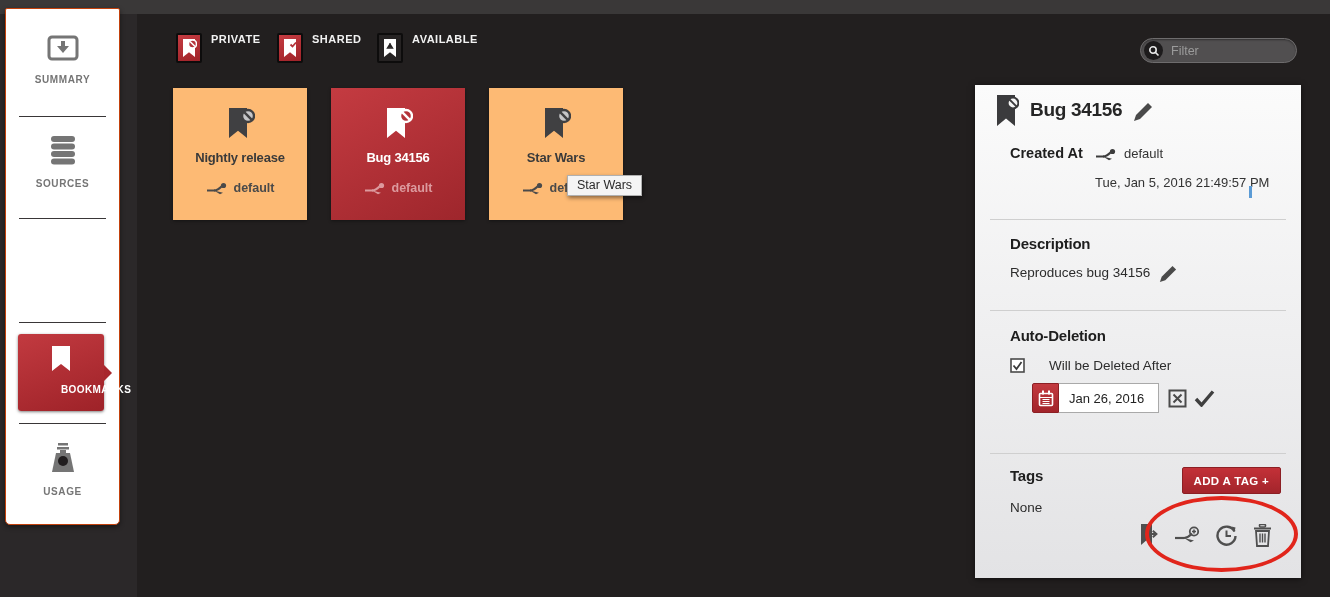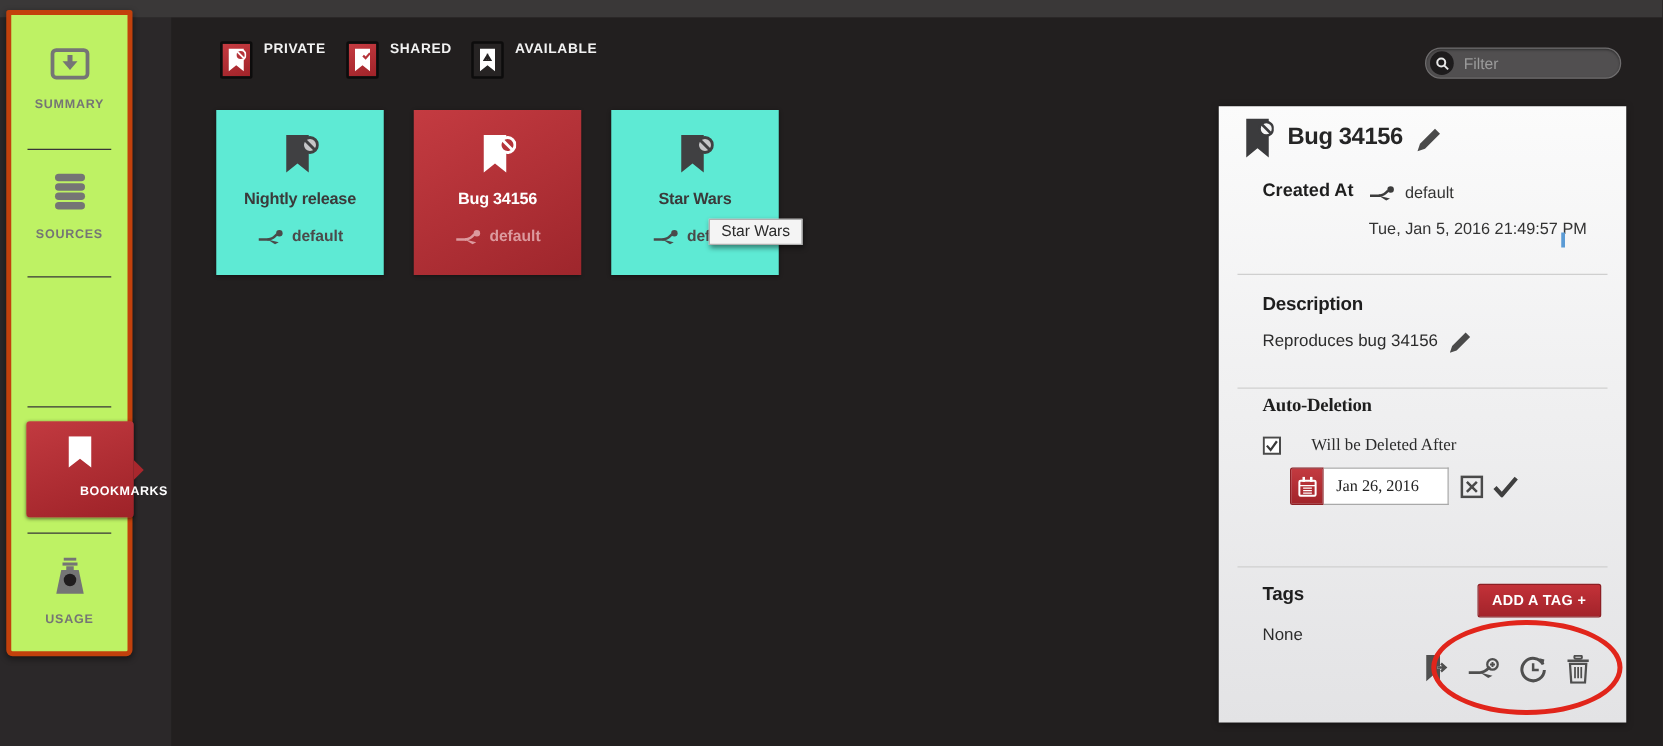--- a/index.html
+++ b/index.html
@@ -7,43 +7,43 @@
     font-family:"Liberation Sans", sans-serif; background:#2b2829; }
   .abs { position:absolute; }
 
   
   #stage { position:relative; width:1330px; height:597px; }
   #top-strip { left:0; top:0; width:1330px; height:14px; background:#3a3838; }
   #left-rail { left:0; top:14px; width:137px; height:583px; background:#2b2829; }
   #main { left:137px; top:14px; width:1193px; height:583px; background:#221f1f; }
 
   
-  #sidebar { left:5px; top:8px; width:101px; height:517px; background:#bef264;
-    border:4px solid #c2410c; border-radius:2px 2px 5px 5px; box-shadow:0 2px 5px rgba(0,0,0,.45); }
+  #sidebar { left:5px; top:8px; width:115px; height:517px; background:#ffffff;
+    border:1px solid #c2410c; border-radius:2px 2px 5px 5px; box-shadow:0 2px 5px rgba(0,0,0,.45); }
   .side-sec { position:absolute; left:0; right:0; text-align:center; color:#757575; }
   .side-sec .lbl { display:block; margin-top:9px; font-size:10px; font-weight:bold; letter-spacing:.6px; }
   .side-div { position:absolute; left:13px; right:13px; height:1px; background:#393637; }
   .side-active { position:absolute; left:12px; width:86px; height:77px; text-align:center;
     background:linear-gradient(160deg,#c23a40,#9e2228); border-radius:3px;
     box-shadow:0 1px 3px rgba(0,0,0,.5); color:#fff; padding-top:12px; }
   .side-active .lbl { display:block; margin-top:8px; font-size:10px; font-weight:bold; letter-spacing:.4px; color:#fff;padding-left:43px; }
   .side-arrow { position:absolute; right:-8px; top:31px; width:0; height:0;
     border-top:8px solid transparent; border-bottom:8px solid transparent; border-left:8px solid #a8272d; }
 
   
   .filter { position:absolute; top:19px; display:flex; align-items:flex-start; gap:9px; }
   .filter .lbl { color:#f2f2f2; font-size:11px; font-weight:bold; letter-spacing:.5px; }
   .fic { width:26px; height:30px; border:2px solid #0d0c0c; border-radius:2px;
     display:flex; align-items:center; justify-content:center; position:relative; }
   .fic.red { background:linear-gradient(160deg,#c53b41,#a02329); }
   .fic.dark { background:#262323; }
 
   
   .card { position:absolute; top:74px; width:134px; height:132px; text-align:center;
-    background:#5eead4; color:#3a3a3a; box-shadow:0 1px 3px rgba(0,0,0,.4); }
+    background:#fdba74; color:#3a3a3a; box-shadow:0 1px 3px rgba(0,0,0,.4); }
   .card.selected { background:linear-gradient(150deg,#c43b41,#9e262c); color:#fff; }
   .bm-wrap { position:relative; display:inline-block; margin-top:20px; width:30px; height:32px; }
   .card-title { font-size:13px; font-weight:bold; margin-top:6px; letter-spacing:-.2px; }
   .card.selected .card-title { color:#fff; }
   .branch-row { display:flex; align-items:center; justify-content:center; gap:6px; margin-top:16px;
     font-size:12.5px; font-weight:bold; color:#4a4a4a; }
   .card.selected .branch-row { color:#dc9a9e; }
 
   
   #tooltip { left:430px; top:161px; background:#f4f4f4; border:1px solid #b0b0b0;
@@ -65,21 +65,21 @@
   .p-div { position:absolute; left:15px; right:15px; height:1px; background:#cfcfcf; }
   #p-header { position:absolute; left:20px; top:9px; display:flex; align-items:flex-start; gap:11px; }
   #p-title { font-size:19px; font-weight:bold; color:#262626; margin-top:5px; letter-spacing:-.3px; }
   .pencil { margin-top:8px; }
   #p-created { position:absolute; left:35px; top:58px; right:18px; display:flex; }
   #p-created .k { width:85px; font-weight:bold; font-size:14.5px; color:#1e1e1e; line-height:20px; }
   .kv-branch { display:flex; align-items:center; gap:7px; font-size:13px; color:#333; margin-top:3px; }
   #p-timestamp { font-size:13px; color:#333; margin-top:14px; white-space:nowrap; }
   #p-desc { position:absolute; left:35px; top:150px; }
   #p-desc .v { display:flex; align-items:flex-start; gap:9px; margin-top:13px; font-size:13.5px; color:#2c2c2c; }
-  #p-auto { position:absolute; left:35px; top:232px;font-family:Liberation Serif, serif; }
+  #p-auto { position:absolute; left:35px; top:242px; }
   .chk-row { display:flex; align-items:center; gap:24px; margin-top:14px; font-size:13.5px; color:#2c2c2c;text-align:center; }
   .date-row { display:flex; align-items:center; margin-top:10px; margin-left:22px; }
   .cal-btn { width:27px; height:30px; background:linear-gradient(#c33a40,#a2242a);
     display:flex; align-items:center; justify-content:center; border:1px solid #8c1f24; border-radius:2px 0 0 2px; }
   .date-input { width:100px; height:30px; border:1px solid #a9a9a9; border-left:none; background:#fff;
     font-size:13px; color:#222; display:flex; align-items:center; padding-left:10px; }
   .date-row .tools { display:flex; align-items:center; gap:7px; margin-left:9px; }
   #p-tags { position:absolute; left:35px; top:382px; }
   #p-tags .none { margin-top:16px; font-size:13.5px; color:#2c2c2c; font-weight:normal; }
   #add-tag { position:absolute; right:20px; top:382px; height:27px; padding:0 11px;

